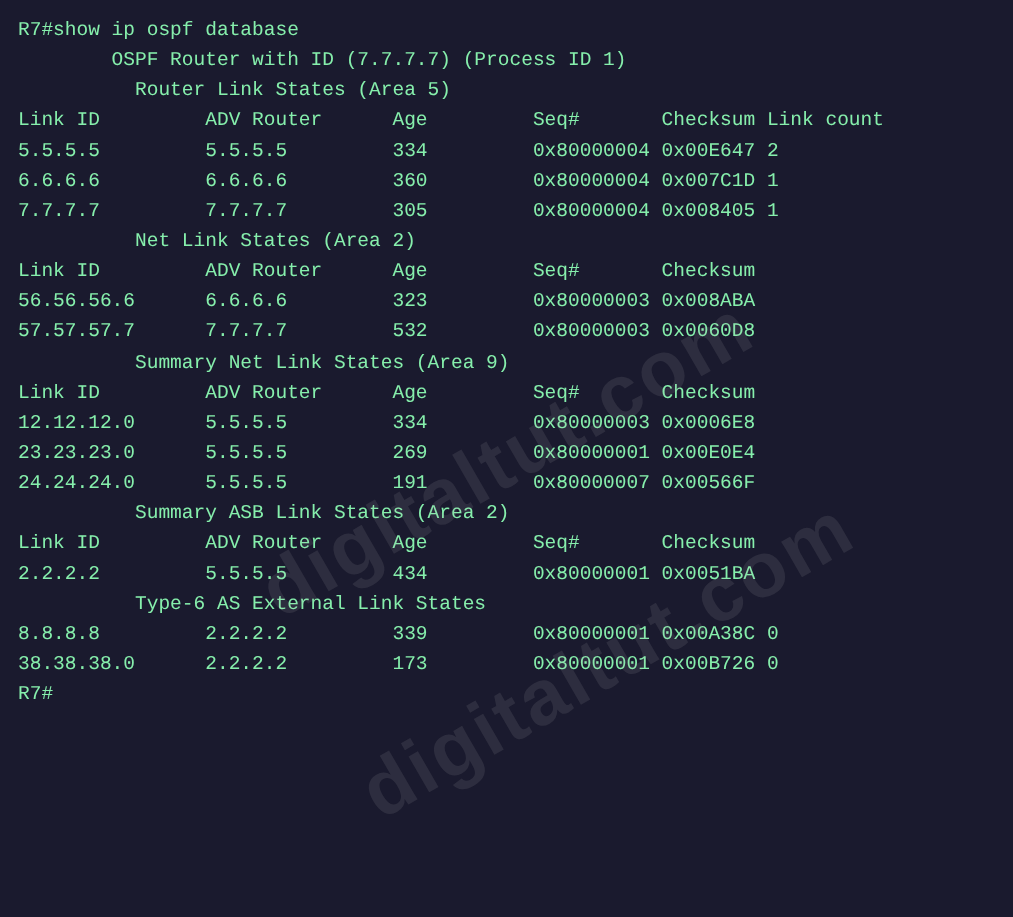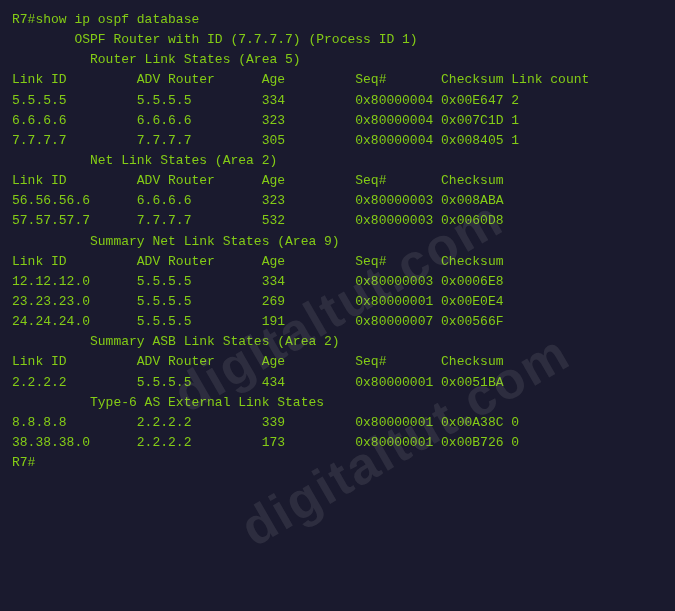--- a/index.html
+++ b/index.html
@@ -17,21 +17,21 @@
       padding: 10px 12px;
       position: relative;
       overflow: hidden;
     }
     .terminal {
       width: 100%;
     }
     .line {
       white-space: pre;
       line-height: 1.55;
-      color: #84cc16;
+      color: #86efac;
     }
     .watermark {
       position: absolute;
       top: 50%;
       left: 50%;
       transform: translate(-50%, -50%) rotate(-30deg);
       font-size: 52px;
       color: rgba(180, 180, 180, 0.13);
       font-family: Arial, sans-serif;
       font-weight: bold;
@@ -60,21 +60,21 @@
 
 <div class="terminal">
 <div class="line">R7#show ip ospf database</div>
     <div class="line"></div>
     <div class="line">        OSPF Router with ID (7.7.7.7) (Process ID 1)</div>
     <div class="line"></div>
     <div class="line">          Router Link States (Area 5)</div>
     <div class="line"></div>
     <div class="line">Link ID         ADV Router      Age         Seq#       Checksum Link count</div>
     <div class="line">5.5.5.5         5.5.5.5         334         0x80000004 0x00E647 2</div>
-    <div class="line">6.6.6.6         6.6.6.6         323         0x80000004 0x007C1D 1</div>
+    <div class="line">6.6.6.6         6.6.6.6         360         0x80000004 0x007C1D 1</div>
     <div class="line">7.7.7.7         7.7.7.7         305         0x80000004 0x008405 1</div>
     <div class="line"></div>
     <div class="line">          Net Link States (Area 2)</div>
     <div class="line"></div>
     <div class="line">Link ID         ADV Router      Age         Seq#       Checksum</div>
     <div class="line">56.56.56.6      6.6.6.6         323         0x80000003 0x008ABA</div>
     <div class="line">57.57.57.7      7.7.7.7         532         0x80000003 0x0060D8</div>
     <div class="line"></div>
     <div class="line">          Summary Net Link States (Area 9)</div>
     <div class="line"></div>

